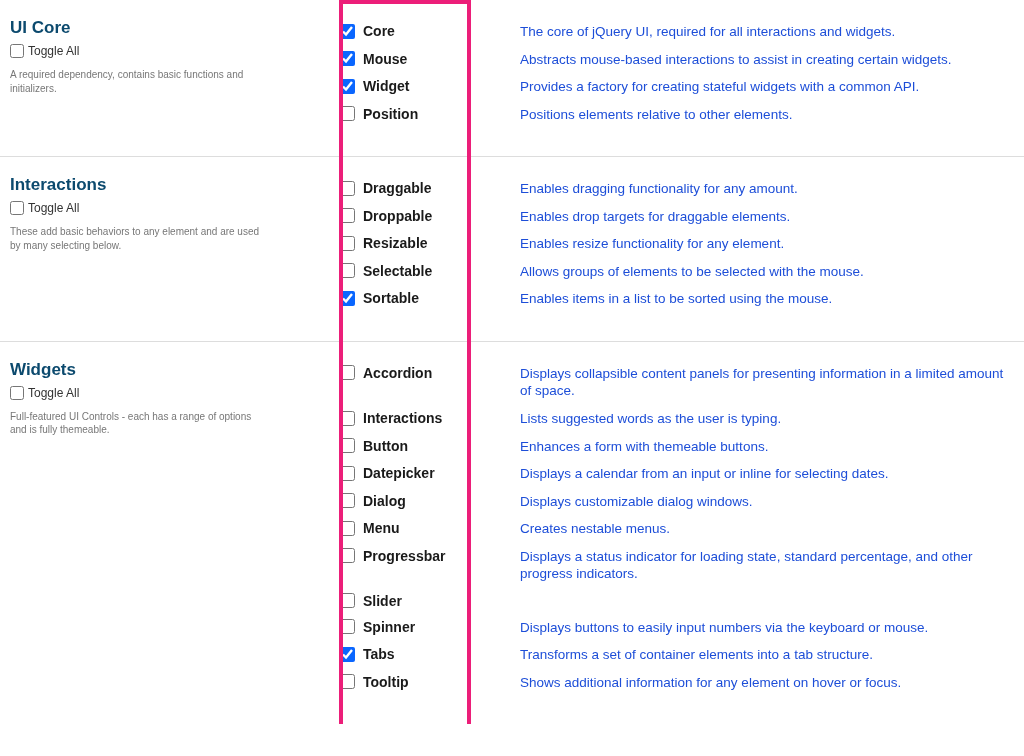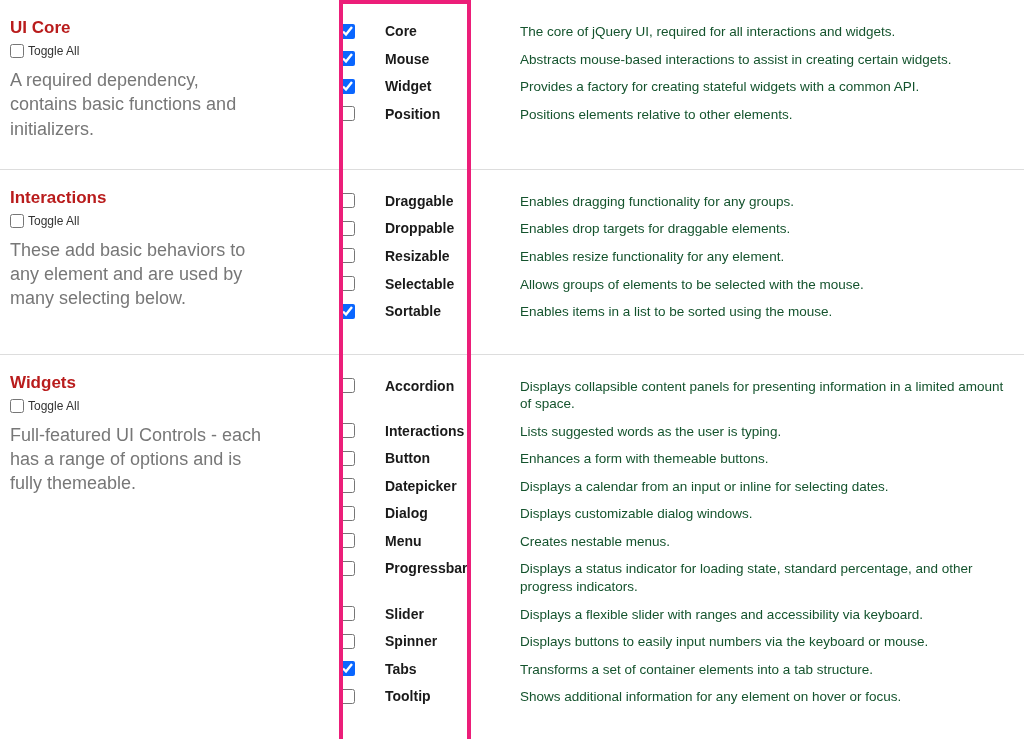--- a/index.html
+++ b/index.html
@@ -21,38 +21,38 @@
   .section:last-of-type { border-bottom: none; }
   .left {
     width: 330px;
     flex-shrink: 0;
     padding-right: 20px;
   }
   .left h3 {
     margin: 0 0 6px 0;
     font-size: 17px;
     font-weight: bold;
-    color: #b91c1c;
+    color: #0c4a6e;
   }
   .toggle-row {
     display: flex;
     align-items: center;
     margin-bottom: 10px;
   }
   .toggle-row input[type="checkbox"] {
     width: 14px; height: 14px; margin:0 4px 0 0;
   }
   .toggle-row label {
     font-size: 12px;
     color: #333;
   }
   .left p.desc {
     margin: 0;
     color: #777;
-    font-size: 18px;
+    font-size: 10px;
     line-height: 1.35;
     max-width: 260px;
   }
   .items {
     flex: 1;
   }
   .item-row {
     display: flex;
     align-items: flex-start;
     padding: 5px 0;
@@ -64,26 +64,25 @@
     flex-shrink: 0;
   }
   .control-cell input[type="checkbox"] {
     width: 15px; height: 15px; margin: 0 8px 0 0;
     accent-color: #0a66ff;
   }
   .control-cell label {
     font-size: 14px;
     font-weight: bold;
     color: #1a1a1a;
-    margin-left: 22px;
   }
   .item-desc {
     flex: 1;
     font-size: 13.5px;
-    color: #14532d;
+    color: #1d4ed8;
     line-height: 1.3;
     padding-right: 10px;
   }
   
   .highlight-box {
     position: absolute;
     border: 4px solid #ec1e79;
     pointer-events: none;
     left: 339px;
     top: 0px;
@@ -147,21 +146,21 @@
             <label>Toggle All</label>
           </div>
           <p class="desc">These add basic behaviors to any element and are used by many selecting below.</p>
         </div>
         <div class="items">
           <div class="item-row">
             <div class="control-cell">
               <input type="checkbox" style="">
               <label>Draggable</label>
             </div>
-            <div class="item-desc">Enables dragging functionality for any groups.</div>
+            <div class="item-desc">Enables dragging functionality for any amount.</div>
           </div>
           <div class="item-row">
             <div class="control-cell">
               <input type="checkbox" style="">
               <label>Droppable</label>
             </div>
             <div class="item-desc">Enables drop targets for draggable elements.</div>
           </div>
           <div class="item-row">
             <div class="control-cell">
@@ -243,21 +242,20 @@
               <input type="checkbox" style="">
               <label>Progressbar</label>
             </div>
             <div class="item-desc">Displays a status indicator for loading state, standard percentage, and other progress indicators.</div>
           </div>
           <div class="item-row">
             <div class="control-cell">
               <input type="checkbox" style="">
               <label>Slider</label>
             </div>
-            <div class="item-desc">Displays a flexible slider with ranges and accessibility via keyboard.</div>
           </div>
           <div class="item-row">
             <div class="control-cell">
               <input type="checkbox" style="">
               <label>Spinner</label>
             </div>
             <div class="item-desc">Displays buttons to easily input numbers via the keyboard or mouse.</div>
           </div>
           <div class="item-row">
             <div class="control-cell">

